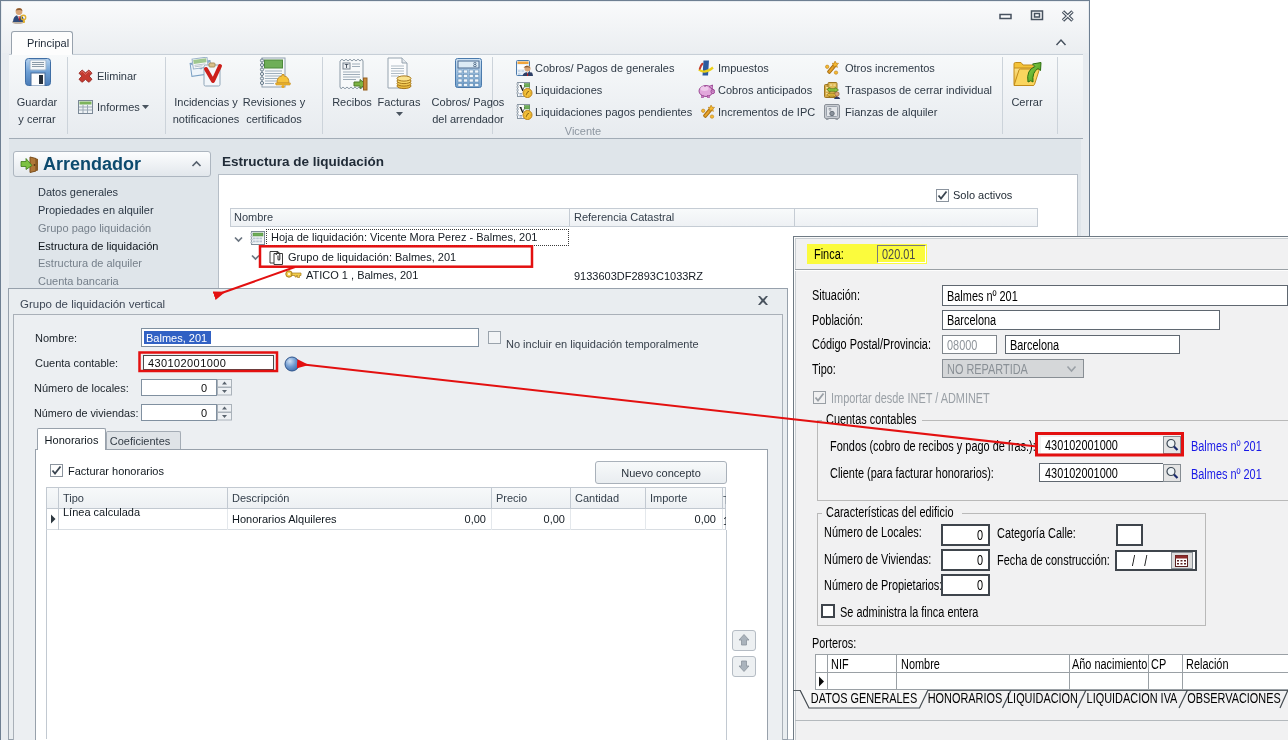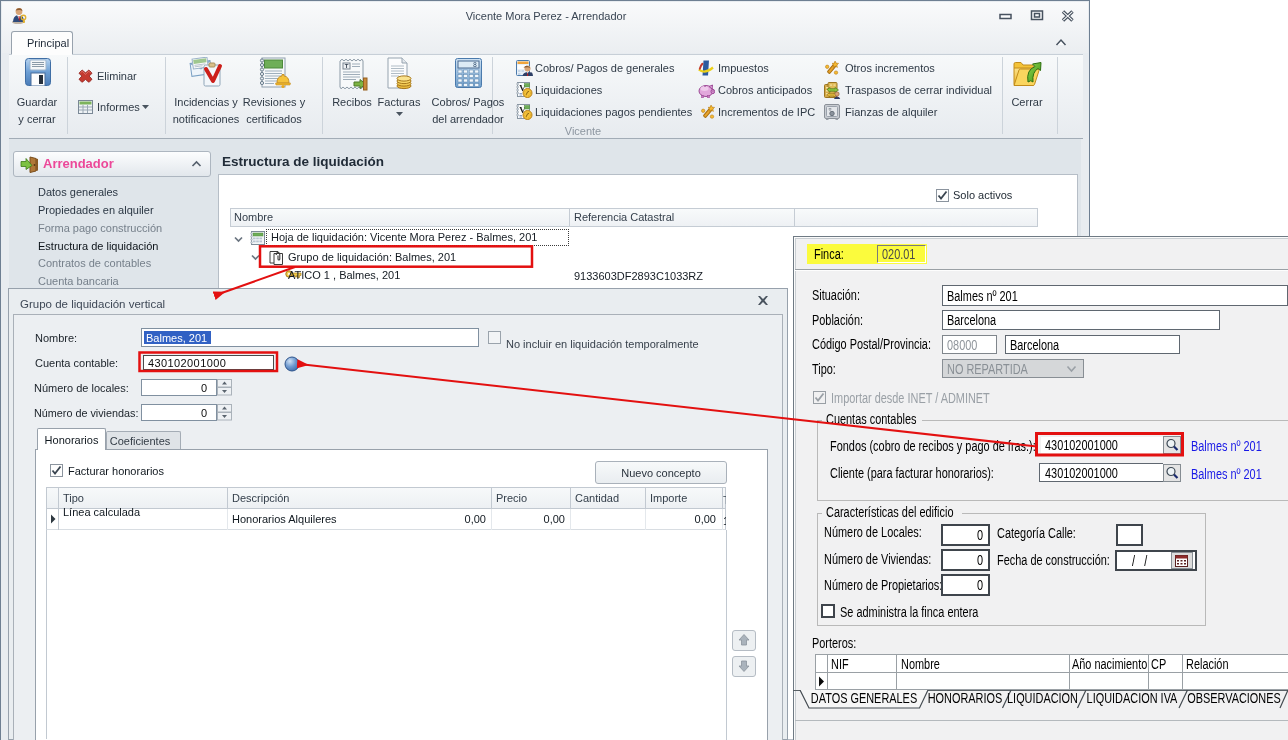--- a/index.html
+++ b/index.html
@@ -19,21 +19,20 @@
   <svg class="a" style="left:11px;top:6px" width="15" height="17" viewBox="0 0 15 17">
     <ellipse cx="6" cy="15" rx="6" ry="2" fill="#8a6d4f" opacity="0.5"></ellipse>
     <path d="M1 15 Q1 9 6 8 L8 8 Q12 9 12 15 Z" fill="#2e4a7a"></path>
     <path d="M5 8 L7 12 L9 8 Z" fill="#fff"></path>
     <path d="M6.5 9 L7.5 9 L8 13 L7 14 Z" fill="#c02020"></path>
     <circle cx="7" cy="4.5" r="3.4" fill="#d9a577"></circle>
     <path d="M3.6 3.6 Q5 0.8 7.5 1.2 Q10.4 1.6 10.3 4 Q8.5 2.6 7 3 Q5 3.4 3.6 3.6 Z" fill="#8a5a30"></path>
     <circle cx="11.5" cy="10.5" r="2.2" fill="none" stroke="#e0b030" stroke-width="1.4"></circle>
     <path d="M11.5 12.5 L11.5 16 M11.5 15 L13 15 M11.5 13.5 L12.8 13.5" stroke="#e0b030" stroke-width="1.3" fill="none"></path>
   </svg>
-  <div class="t tc" style="left:300px;top:7px;width:490px;color:#3a4654">Vicente Mora Perez - Arrendador</div>
 
   <svg class="a" style="left:995px;top:8px" width="85" height="14" viewBox="0 0 85 14">
     <g stroke="#47525f" stroke-width="1.5" fill="none">
       <rect x="4" y="5.5" width="11" height="4" fill="#fafbfc"></rect>
       <rect x="35.5" y="2" width="11" height="8.5" fill="#fafbfc"></rect>
       <rect x="38.5" y="4.5" width="5" height="3.5" fill="#fafbfc"></rect>
     </g>
     <g stroke="#47525f" stroke-width="3.4">
         <path d="M67 2.5 L76.5 11.5 M76.5 2.5 L67 11.5"></path>
       </g>
@@ -318,29 +317,29 @@
 
 <div class="a" style="left:9px;top:139px;width:1072px;height:601px;background:#dfe5ea"></div>
 
 <div class="a" style="left:13px;top:151px;width:198px;height:26px;background:linear-gradient(#fcfdfe,#e2e7ec);border:1px solid #adb6c0;border-radius:3px"></div>
 <svg class="a" style="left:20px;top:156px" width="19" height="17" viewBox="0 0 19 17">
   <path d="M10 1 L16 2.5 V15 L10 16.5 Z" fill="#b07838" stroke="#7a4e1c"></path>
   <path d="M16 2.5 L18 3 V14.5 L16 15 Z" fill="#8a5a24"></path>
   <circle cx="14.5" cy="9" r="0.9" fill="#5a3814"></circle>
   <path d="M1 6.5 L7 2.5 L7 5.5 L12 5.5 L12 10.5 L7 10.5 L7 13.5 Z" fill="#7cc142" stroke="#3e7a18" stroke-width="0.8" transform="rotate(180 6.5 8)"></path>
 </svg>
-<div class="t" style="left:43px;top:156px;font-weight:bold;font-size:13px;color:#ec4899">Arrendador</div>
+<div class="t" style="left:43px;top:156px;font-weight:bold;font-size:18px;color:#0c4a6e">Arrendador</div>
 <svg class="a" style="left:191px;top:160px" width="11" height="8" viewBox="0 0 11 8">
     <path d="M1.5 6 L5.5 2 L9.5 6" fill="none" stroke="#55606c" stroke-width="1.6"></path>
   </svg>
 <div class="t" style="left:38px;top:184px;color:#2b3744">Datos generales</div>
 <div class="t" style="left:38px;top:202px;color:#2b3744">Propiedades en alquiler</div>
-<div class="t" style="left:38px;top:220px;color:#76808b">Forma pago construcción</div>
+<div class="t" style="left:38px;top:220px;color:#76808b">Grupo pago liquidación</div>
 <div class="t" style="left:38px;top:238px;color:#0c1319">Estructura de liquidación</div>
-<div class="t" style="left:38px;top:255px;color:#76808b">Contratos de contables</div>
+<div class="t" style="left:38px;top:255px;color:#76808b">Estructura de alquiler</div>
 <div class="t" style="left:38px;top:273px;color:#76808b">Cuenta bancaria</div>
 
 <div class="t" style="left:222px;top:154px;font-weight:bold;font-size:13.5px;color:#212c38">Estructura de liquidación</div>
 <div class="a" style="left:218px;top:174px;width:860px;height:566px;background:#fff;border:1px solid #b6bec7"></div>
 <svg class="a" style="left:936px;top:189px" width="13" height="13" viewBox="0 0 13 13">
   <rect x="0.5" y="0.5" width="12" height="12" fill="#fdfdfd" stroke="#8b949e"></rect>
   <path d="M2.5 6.5 L5 9.5 L10.5 2.5" fill="none" stroke="#3a4550" stroke-width="1.8"></path>
 </svg>
 <div class="t" style="left:953px;top:187px;color:#1c2630">Solo activos</div>
 
@@ -379,21 +378,21 @@
 </svg>
 <svg class="a" style="left:285px;top:268px" width="17" height="12" viewBox="0 0 17 12">
   <circle cx="4" cy="6" r="3.2" fill="#f2cc4a" stroke="#a87d1c"></circle>
   <circle cx="4" cy="6" r="1.2" fill="#fdf6d8"></circle>
   <path d="M7 5 H16 V7.5 L14.5 7.5 L14.5 9.5 L12.5 9.5 L12.5 7.5 L11.5 7.5 L11.5 9 L10 9 L10 7.5 L7 7.5 Z" fill="#f2cc4a" stroke="#a87d1c" stroke-width="0.7"></path>
 </svg>
 
 <div class="a" style="left:266px;top:229px;width:303px;height:17px;border:1px dotted #3a3a3a"></div>
 <div class="t" style="left:271px;top:229px;color:#141b22">Hoja de liquidación: Vicente Mora Perez - Balmes, 201</div>
 <div class="t" style="left:288px;top:249px;color:#141b22">Grupo de liquidación: Balmes, 201</div>
-<div class="t" style="left:288px;top:267px;color:#141b22">ATICO 1 , Balmes, 201</div>
+<div class="t" style="left:306px;top:267px;color:#141b22">ATICO 1 , Balmes, 201</div>
 <div class="t" style="left:574px;top:268px;color:#141b22">9133603DF2893C1033RZ</div>
 
 <div class="a" style="left:8px;top:288px;width:780px;height:452px;background:#e9edf0;border:1px solid #97a1ac;z-index:10"></div>
 <div class="a" style="left:13px;top:314px;width:770px;height:426px;background:#eceff2;border:1px solid #a9b0b8;border-bottom:none;z-index:10"></div>
 <div class="t" style="left:20px;top:296px;font-size:11.5px;color:#3e4856;z-index:11">Grupo de liquidación vertical</div>
 <svg class="a" style="left:757px;top:295px;z-index:11" width="12" height="11" viewBox="0 0 12 11">
   <path d="M1 1 L3 1 L6 4 L9 1 L11 1 L7.5 5.5 L11 10 L9 10 L6 7 L3 10 L1 10 L4.5 5.5 Z" fill="#4a545f"></path>
 </svg>
 <div class="t" style="left:35px;top:330px;color:#20272e;z-index:11">Nombre:</div>
 <div class="a" style="left:141px;top:328px;width:338px;height:19px;background:#fff;border:1px solid #8090a0;z-index:11"></div>

